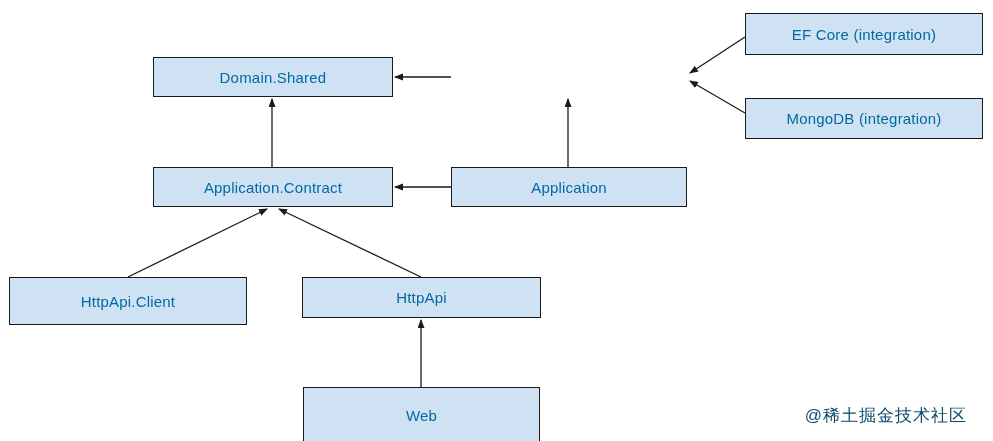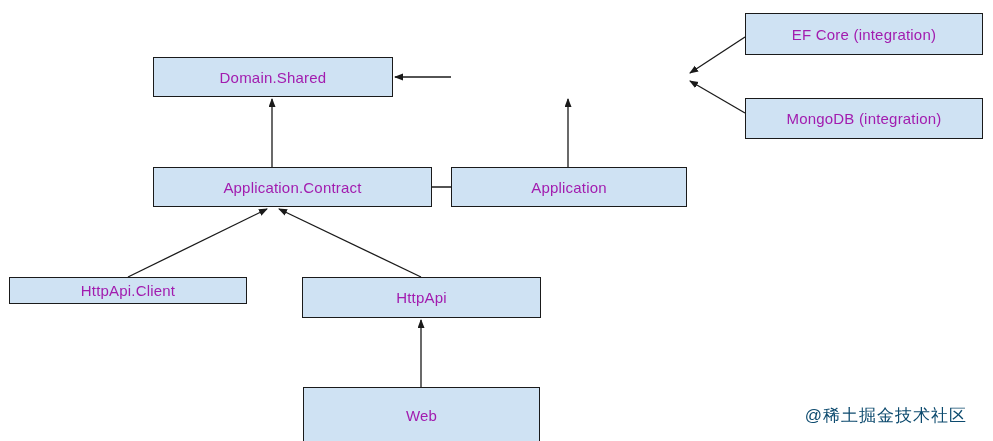--- a/index.html
+++ b/index.html
@@ -25,31 +25,31 @@
   }
   .node {
     position: absolute;
     box-sizing: border-box;
     background: #cfe2f3;
     border: 1px solid #1a1a1a;
     display: flex;
     align-items: center;
     justify-content: center;
     font-size: 15px;
-    color: #a21caf;
+    color: #0369a1;
     letter-spacing: 0.2px;
     white-space: nowrap;
   }
   .node-domain-shared        { left: 153px; top: 57px;  width: 240px; height: 40px; }
   .node-domain               { left: 451px; top: 57px;  width: 236px; height: 40px; }
   .node-ef-core              { left: 745px; top: 13px;  width: 238px; height: 42px; }
   .node-mongodb              { left: 745px; top: 98px;  width: 238px; height: 41px; }
-  .node-application-contract { left: 153px; top: 167px; width: 279px; height: 40px; }
+  .node-application-contract { left: 153px; top: 167px; width: 240px; height: 40px; }
   .node-application          { left: 451px; top: 167px; width: 236px; height: 40px; }
-  .node-httpapi-client       { left: 9px;   top: 277px; width: 238px; height: 27px; }
+  .node-httpapi-client       { left: 9px;   top: 277px; width: 238px; height: 48px; }
   .node-httpapi              { left: 302px; top: 277px; width: 239px; height: 41px; }
   .node-web                  { left: 303px; top: 387px; width: 237px; height: 56px; }
   .watermark {
     position: absolute;
     right: 26px;
     top: 404px;
     font-size: 17px;
     color: #0c4a6e;
     letter-spacing: 1px;
     user-select: none;

